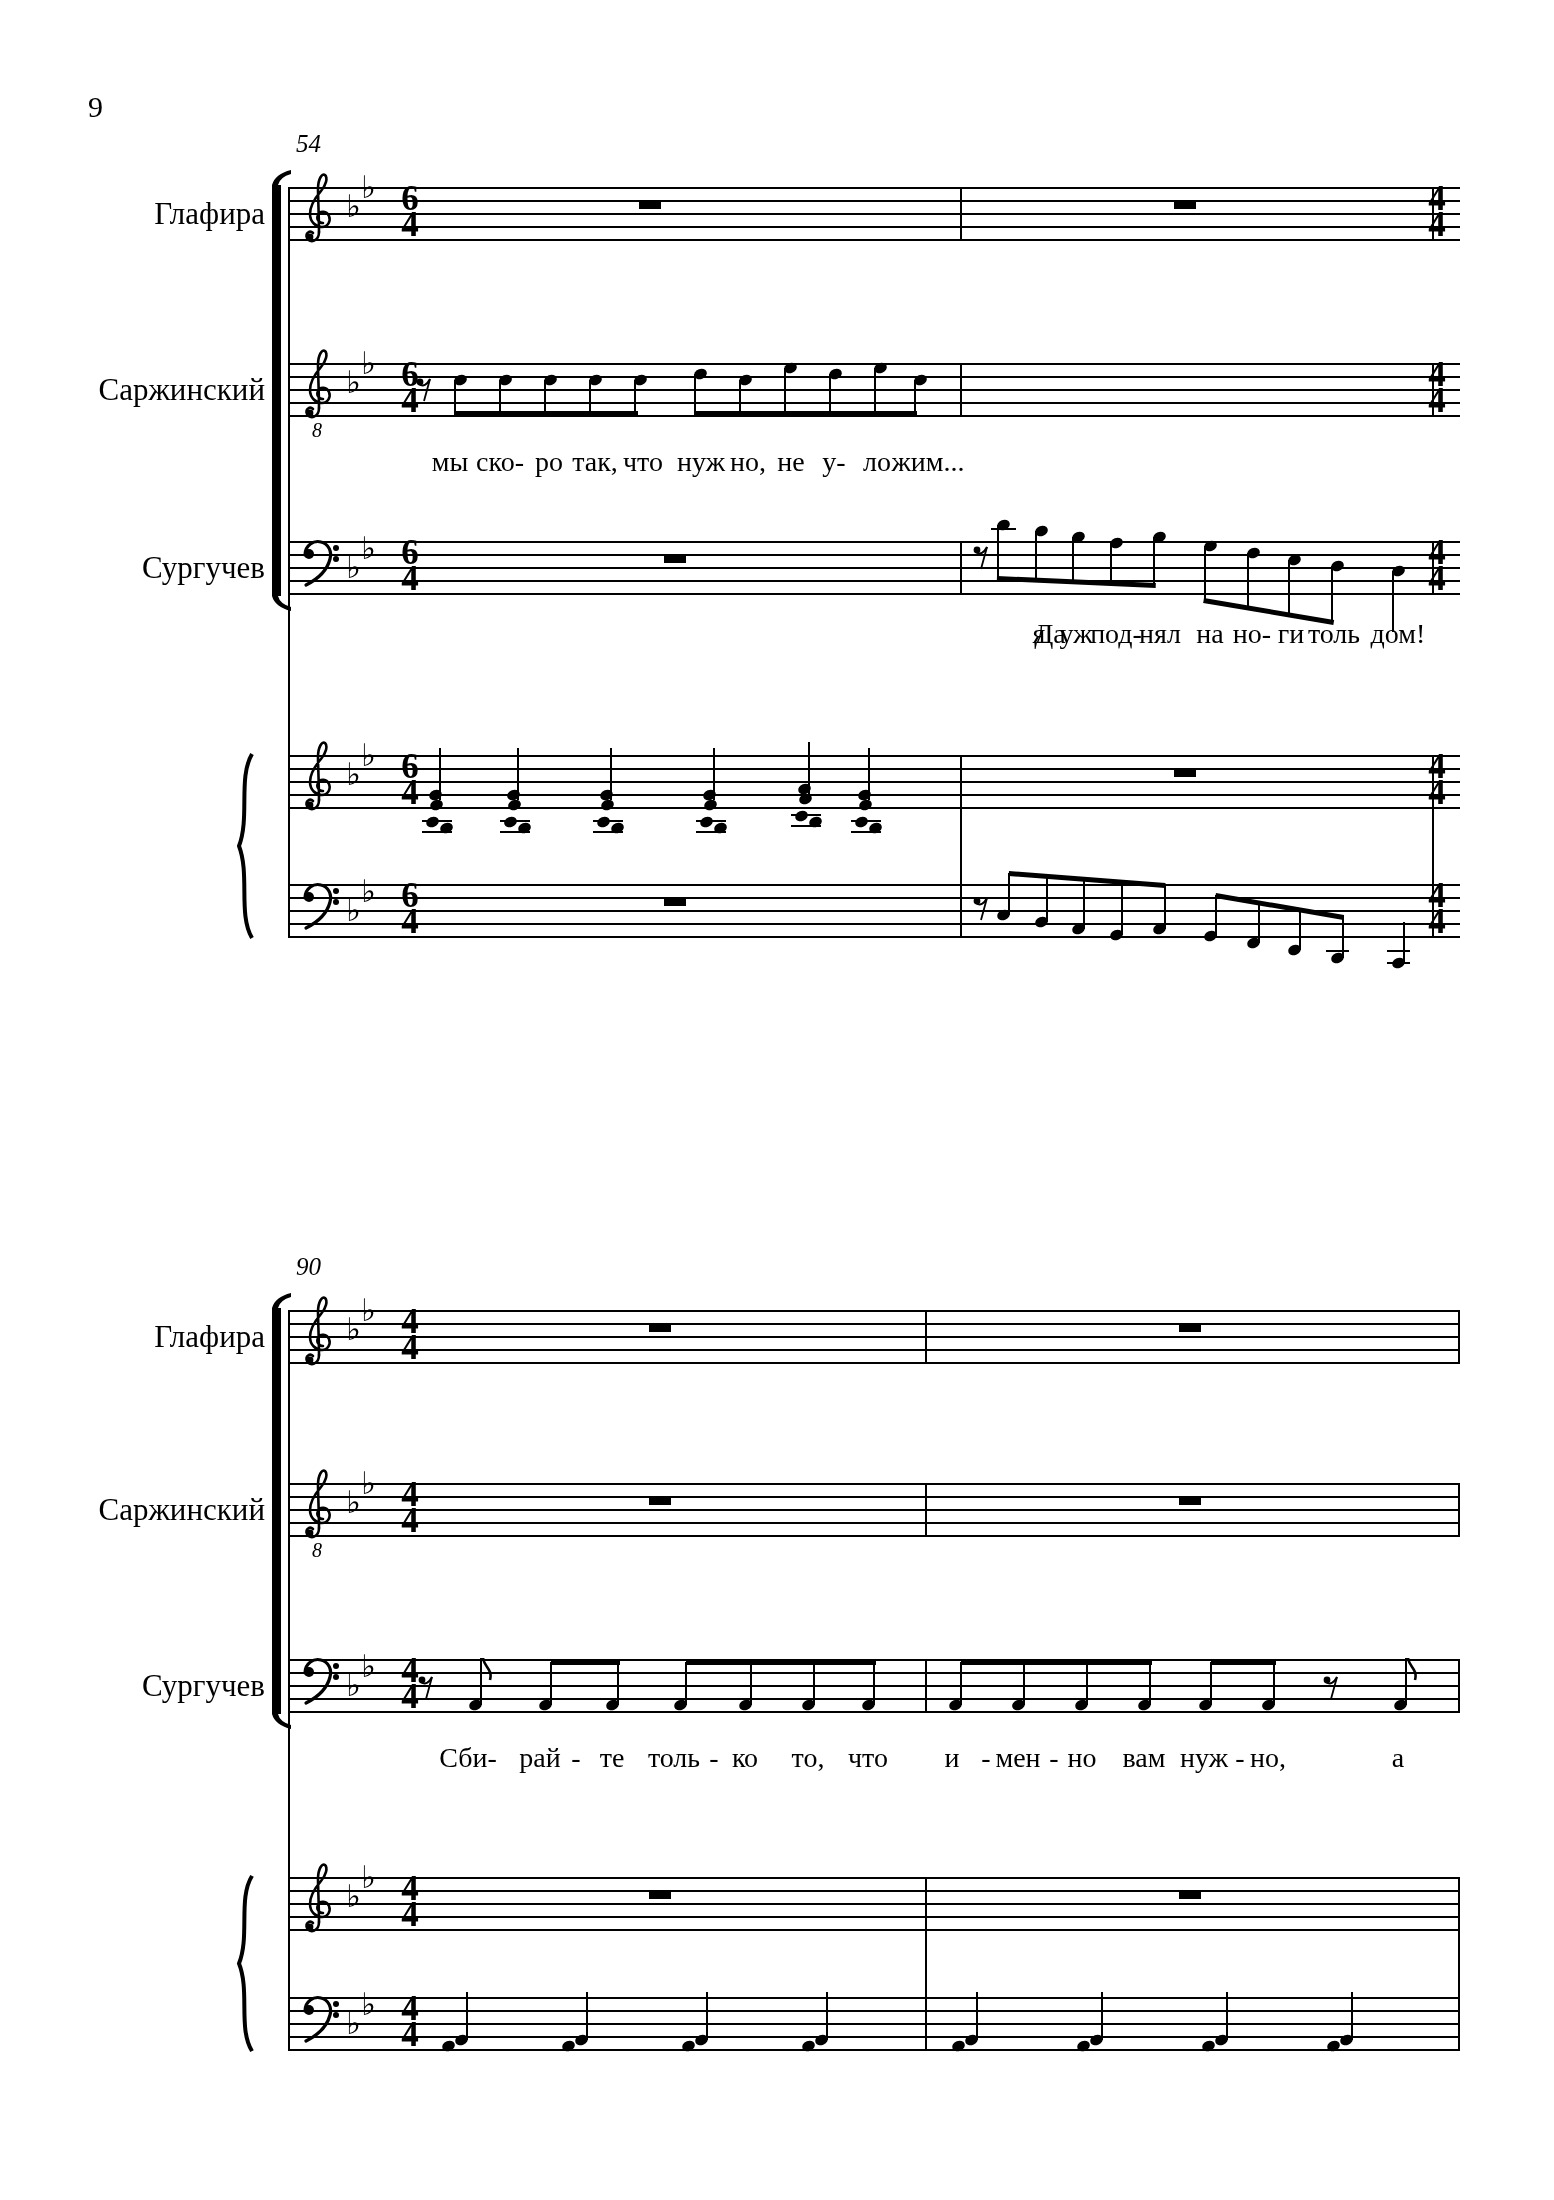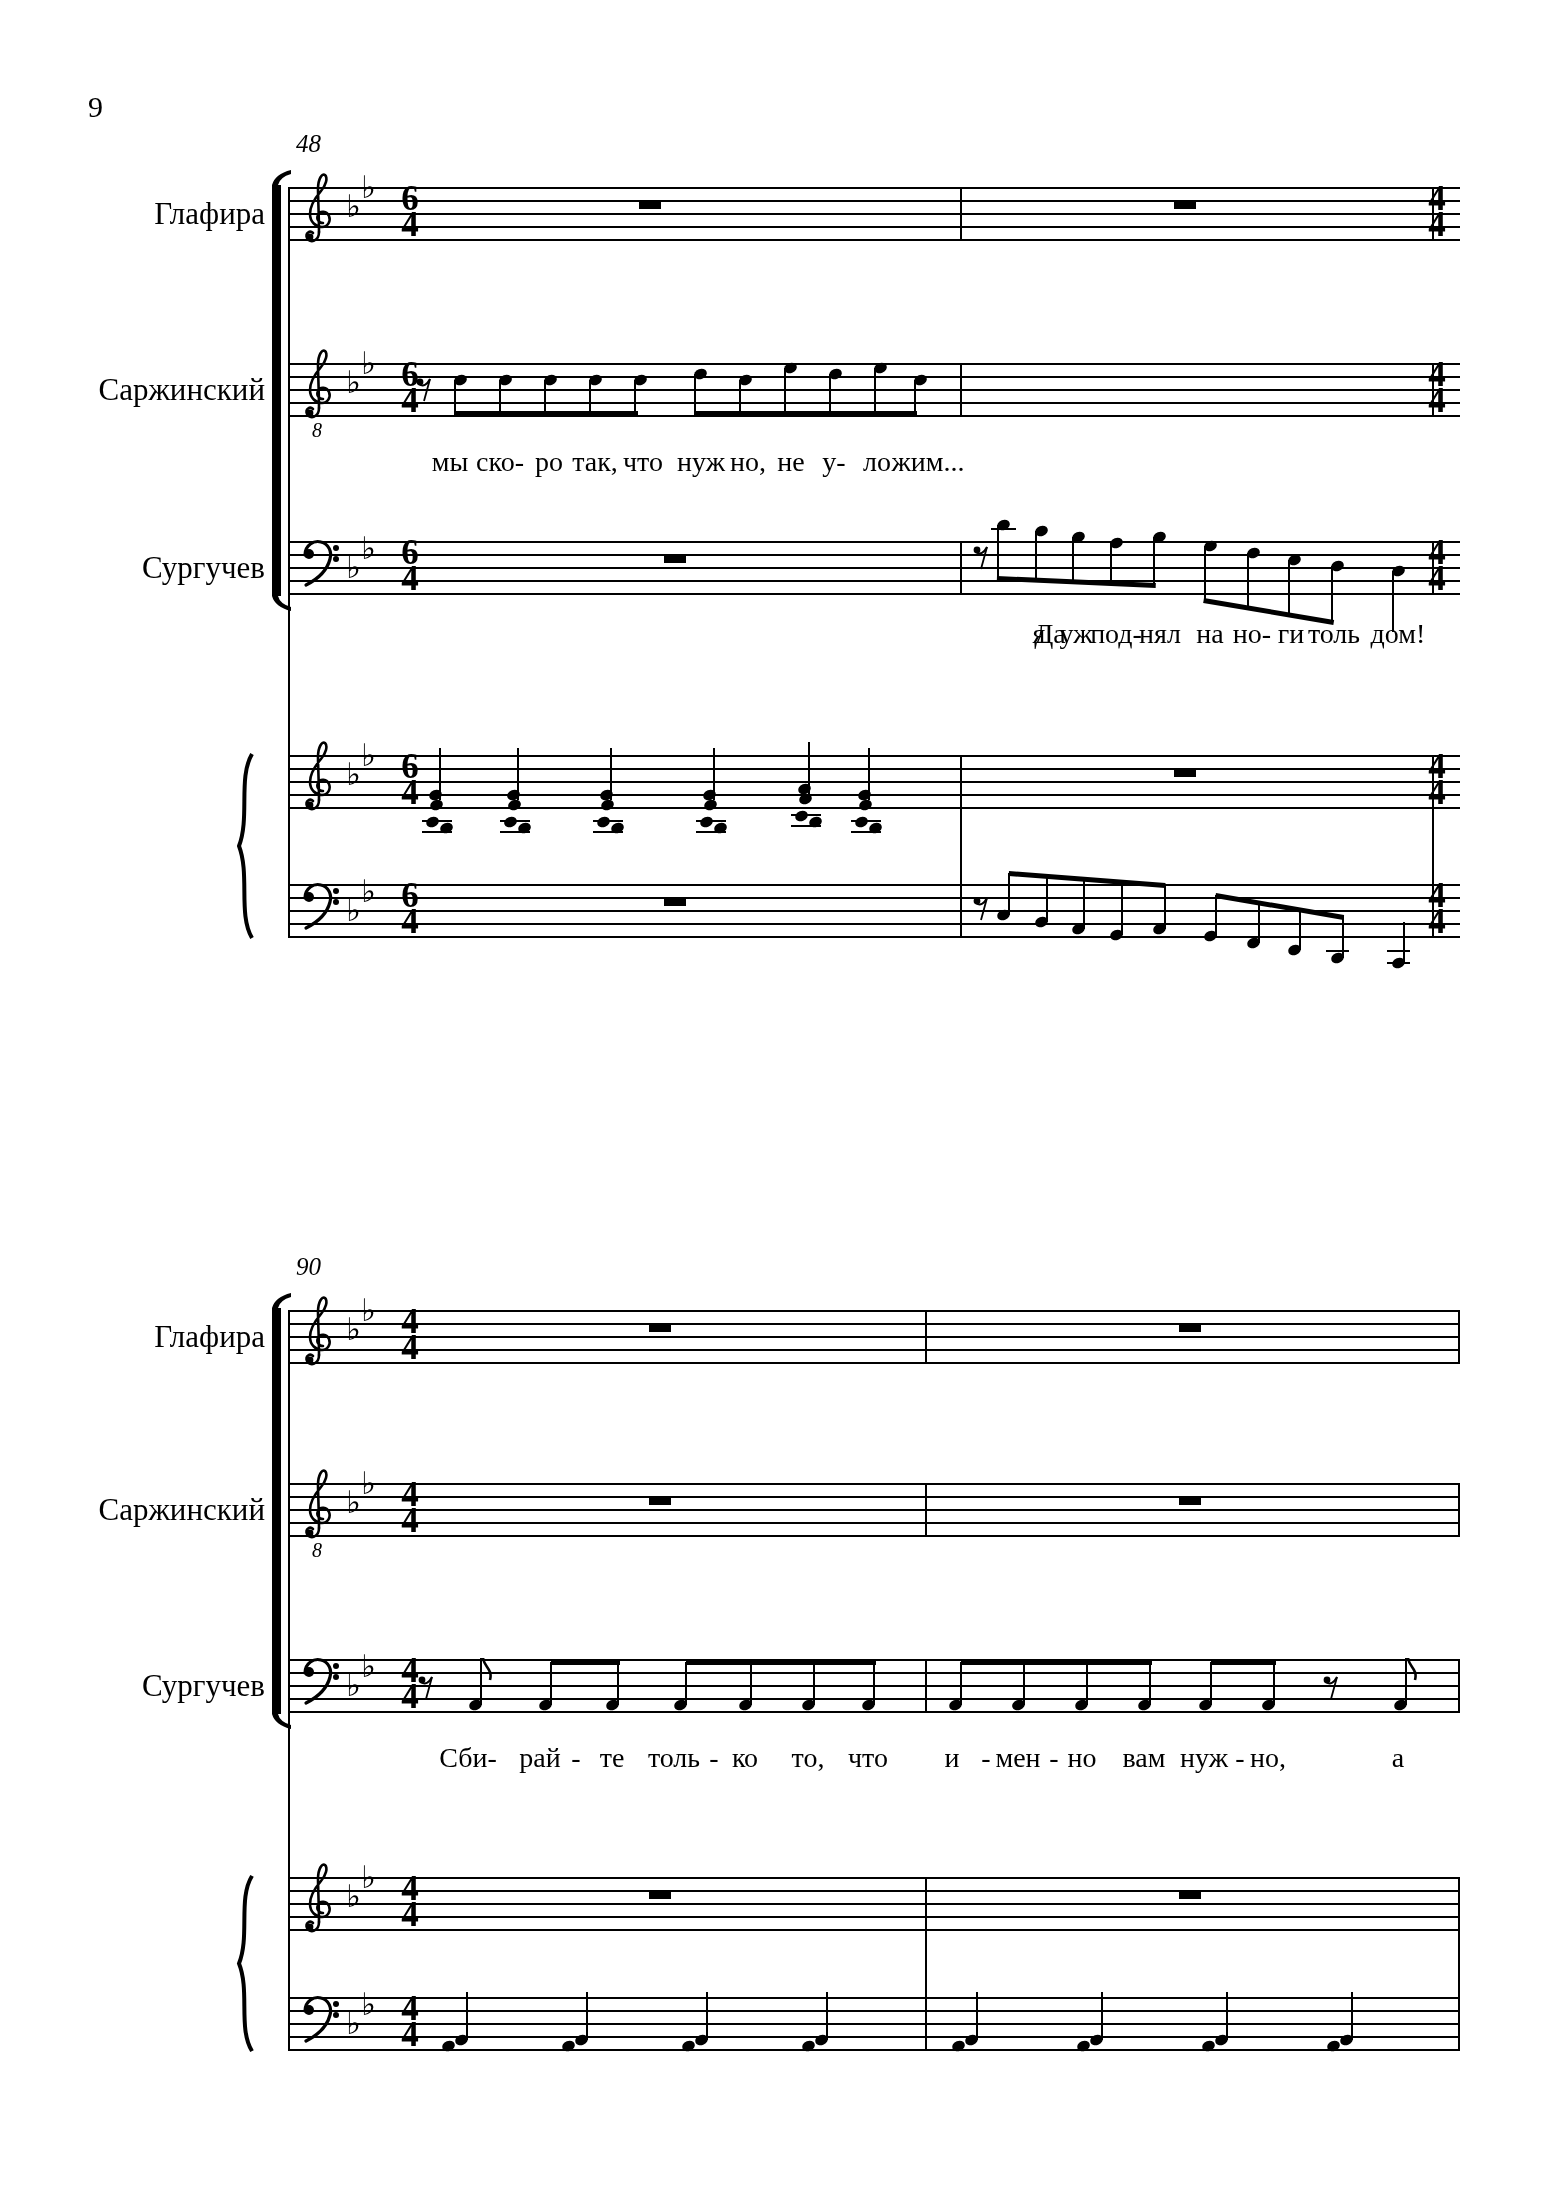--- a/index.html
+++ b/index.html
@@ -21,21 +21,21 @@
   .wrest{position:absolute;width:22px;height:9px;background:#000;}
   .lyric{position:absolute;font-size:28px;color:#000;transform:translateX(-50%);white-space:nowrap;}
   svg{display:block;}
 </style>
 </head>
 <body>
 
 <div id="sheet">
   <div class="page-num" style="left:88px;top:90px;">9</div>
   <div id="score">
-      <div class="measure-num" style="left: 296px; top: 130px;">48</div>
+      <div class="measure-num" style="left: 296px; top: 130px;">54</div>
       <div class="thickbar" style="left: 272px; top: 185px; height: 411px;"></div>
       <div class="abs" style="left: 272px; top: 170px;">
         <svg width="20" height="16" viewBox="0 0 20 16">
     <path d="M0 15 Q3 4 19 0 L19 4 Q8 7 6 15 Z" fill="#000"></path>
   </svg>
       </div>
       <div class="abs" style="left: 272px; top: 595px; transform: scaleY(-1);">
         <svg width="20" height="16" viewBox="0 0 20 16">
     <path d="M0 15 Q3 4 19 0 L19 4 Q8 7 6 15 Z" fill="#000"></path>
   </svg>

